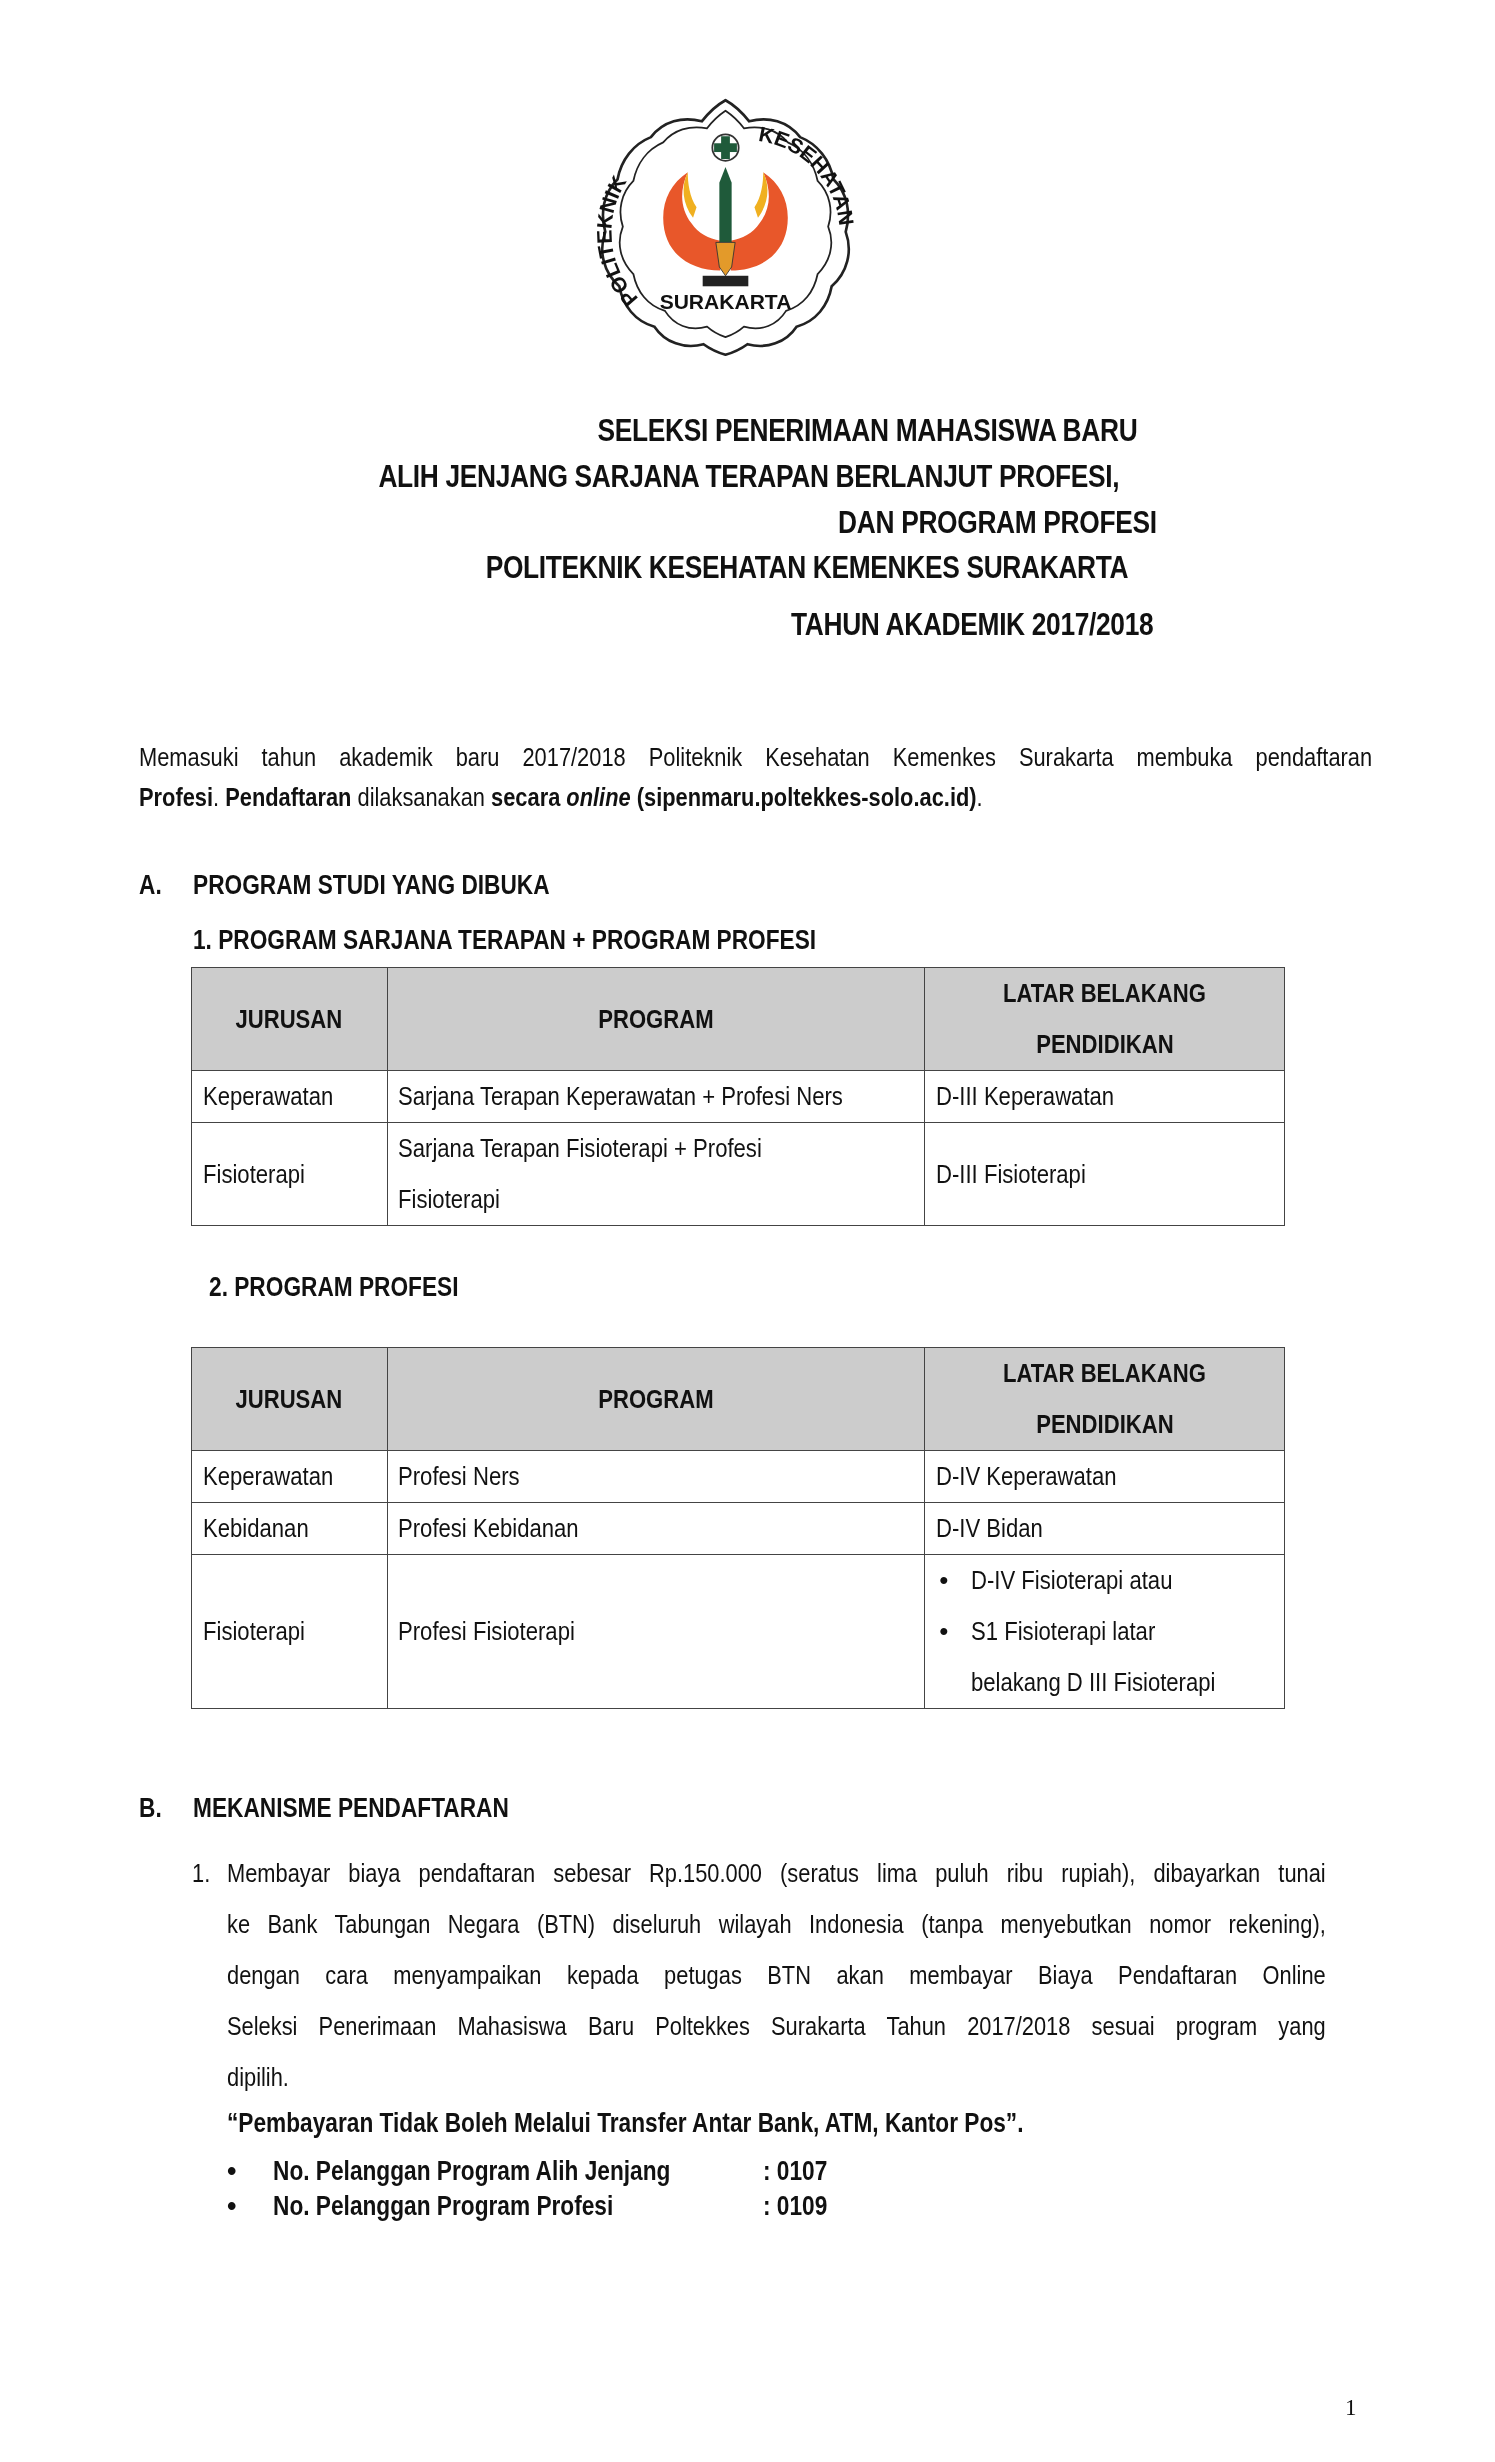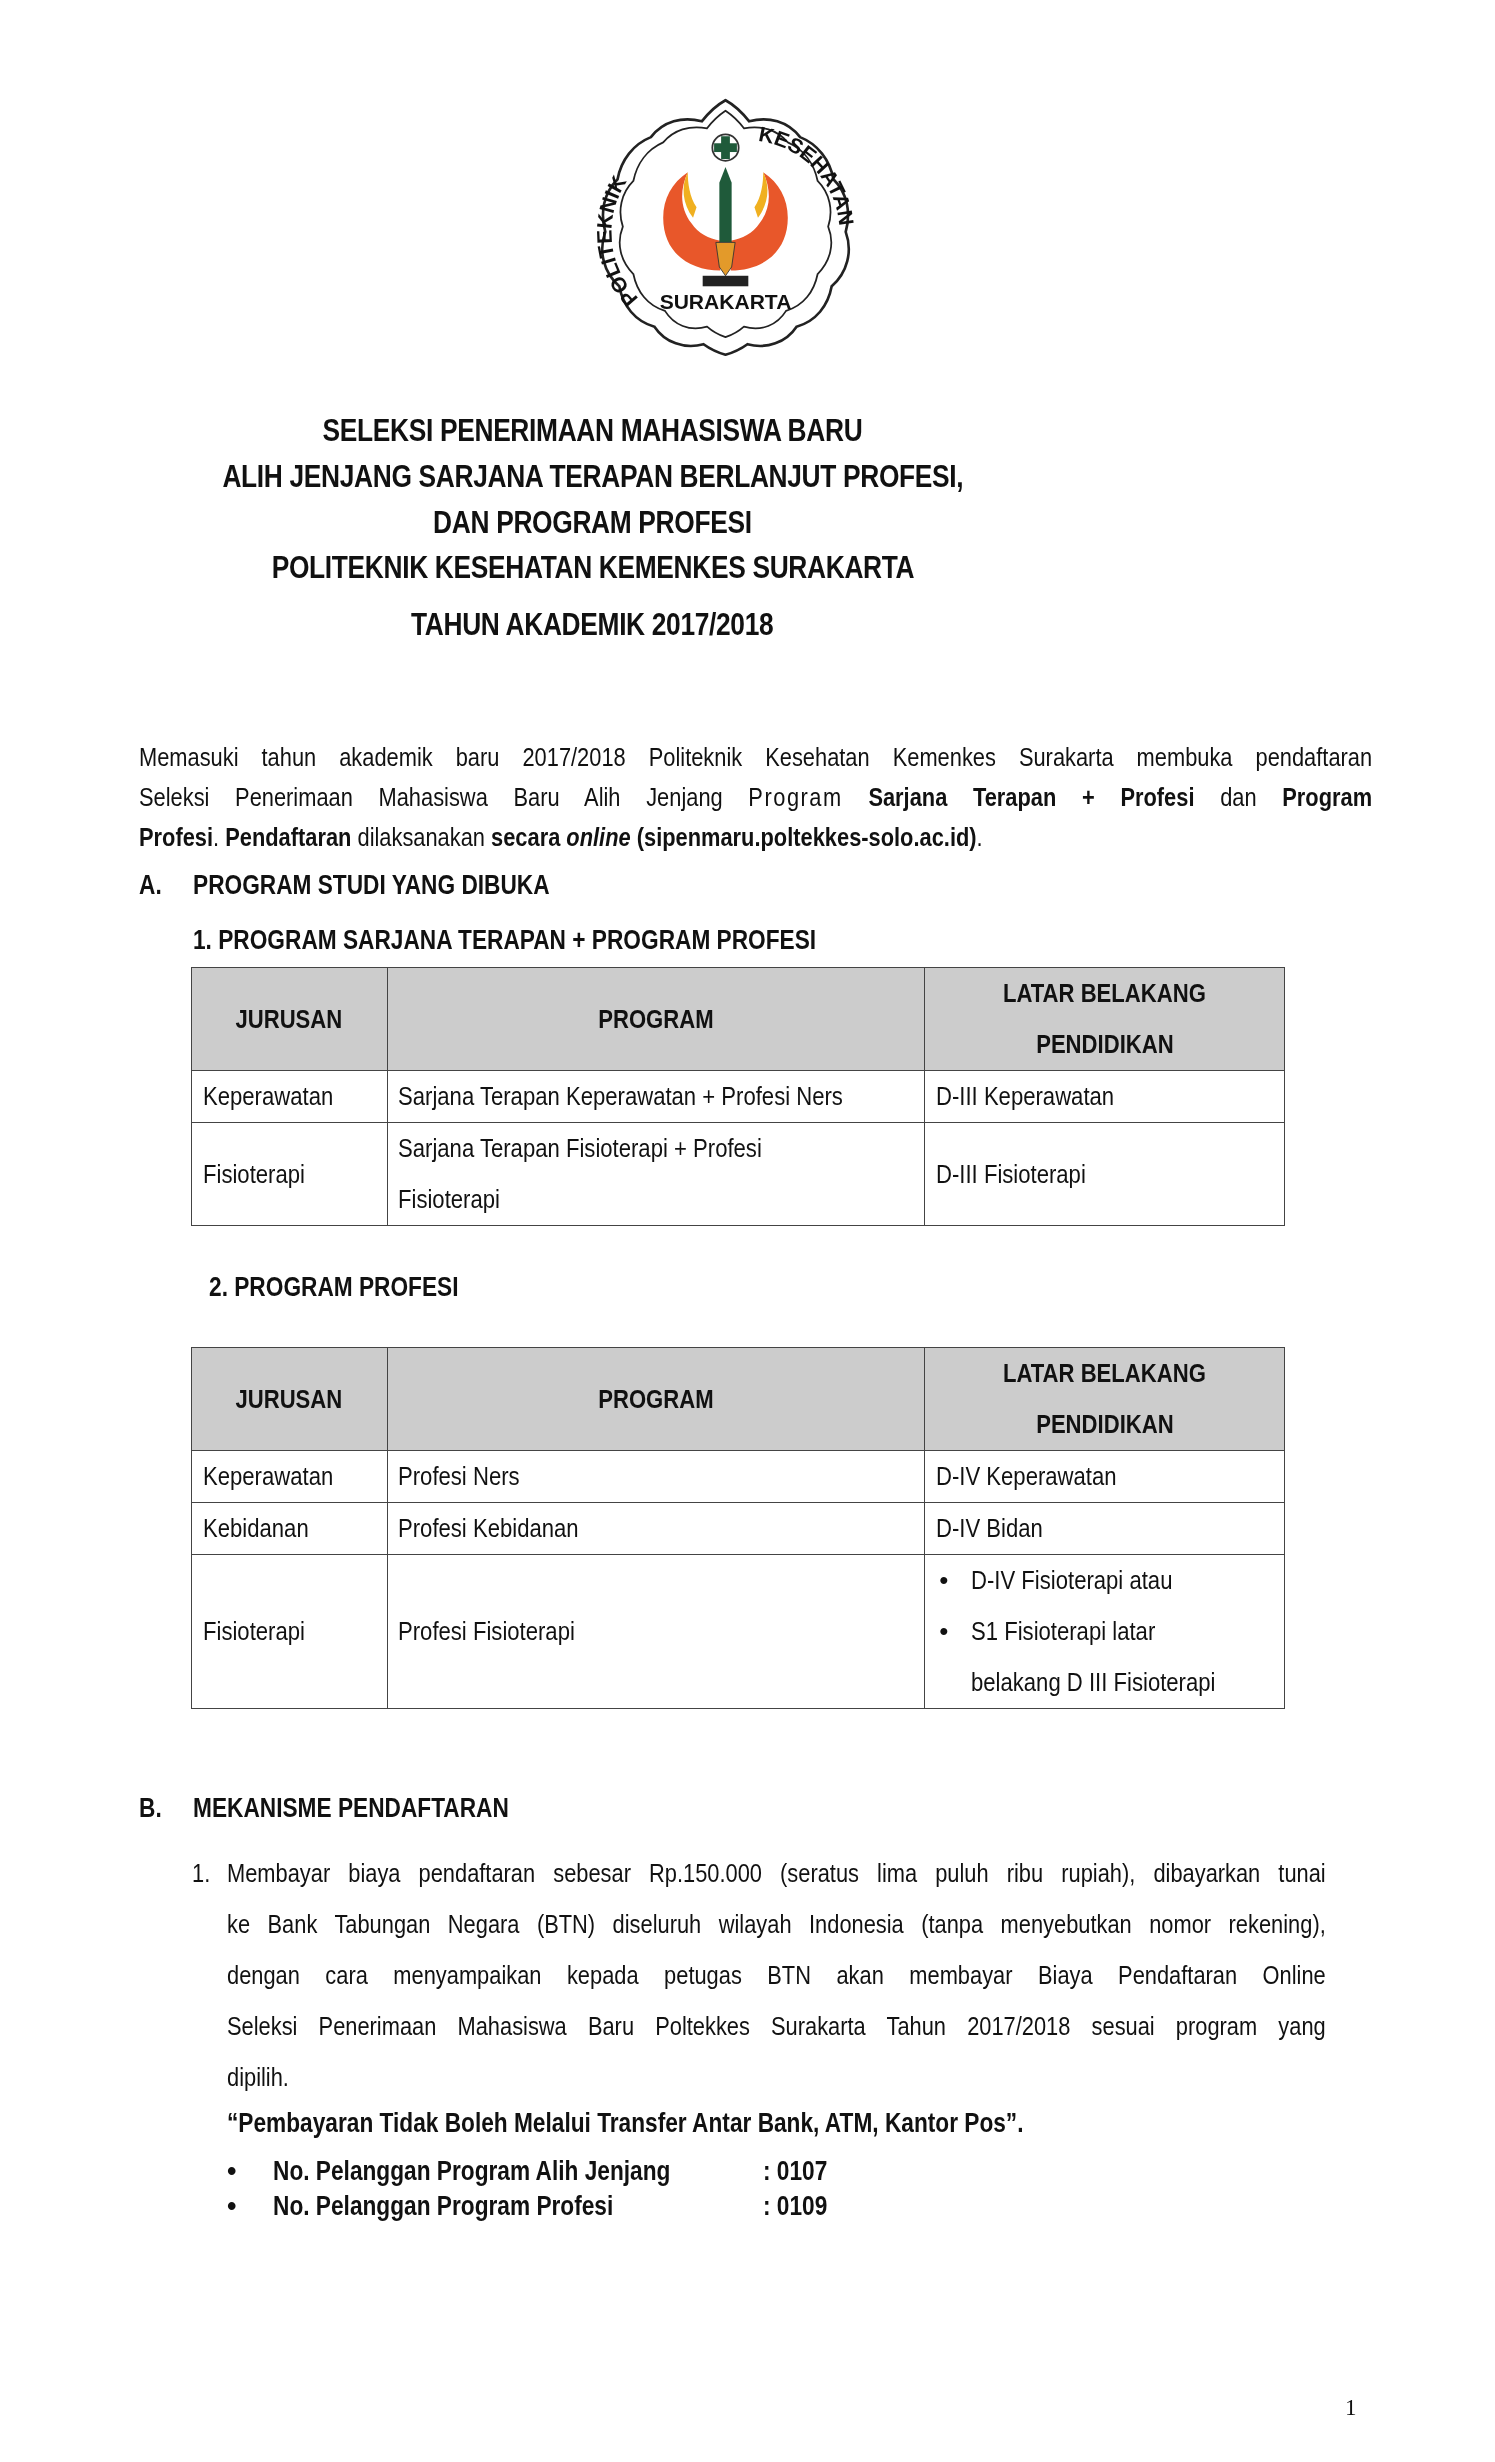--- a/index.html
+++ b/index.html
@@ -7,21 +7,21 @@
     width: 1495px; height: 2462px; position: relative; overflow: hidden;
     font-family: "Liberation Sans", sans-serif; color: #111111;
   }
   .narrow { transform: scaleX(0.84); transform-origin: left center; white-space: nowrap; display: inline-block; }
 
   
   #logo { position: absolute; left: 593px; top: 95px; width: 265px; height: 265px; }
 
   
   .title-line {
-    position: absolute; left: 0; width: 1185px; text-align: center;
+    position: absolute; left: 0; width: 1185px; text-align: right;
     font-weight: bold; font-size: 31px; letter-spacing: -0.4px;
   }
   .title-line span { display: inline-block; transform: scaleX(0.85); transform-origin: center; }
 
   
   .intro {
     position: absolute; left: 139px; width: 1233px; font-size: 26px; line-height: 40px;
   }
   .jline { display: block; width: 1233px; text-align: justify; text-align-last: justify; white-space: nowrap; }
   .jline-inner { display: inline-block; width: 1468px; transform: scaleX(0.84); transform-origin: left center; text-align: justify; text-align-last: justify; }
@@ -108,21 +108,20 @@
 </div>
 
 <div class="title-line" style="top:413px;"><span>SELEKSI PENERIMAAN MAHASISWA BARU</span></div>
 <div class="title-line" style="top:459px;"><span>ALIH JENJANG SARJANA TERAPAN BERLANJUT PROFESI,</span></div>
 <div class="title-line" style="top:505px;"><span>DAN PROGRAM PROFESI</span></div>
 <div class="title-line" style="top:550px;"><span>POLITEKNIK KESEHATAN KEMENKES SURAKARTA</span></div>
 <div class="title-line" style="top:596px;margin-top:11px;"><span>TAHUN AKADEMIK 2017/2018</span></div>
 
 <div class="intro" style="top:719px;margin-top:18px;">
   <span class="jline"><span class="jline-inner">Memasuki tahun akademik baru 2017/2018 Politeknik Kesehatan Kemenkes Surakarta membuka pendaftaran</span></span>
-  <span class="jline"><span class="jline-inner"><span>Seleksi Penerimaan Mahasiswa Baru Alih Jenjang </span><span class="prog-spaced">Program</span><span> </span><b>Sarjana Terapan + Profesi</b><span> dan </span><b>Program</b></span></span>
   <span class="lastline"><span class="lastline-inner"><b>Profesi</b><span>. </span><b>Pendaftaran</b><span> dilaksanakan </span><b>secara </b><b><i>online</i></b><b> (sipenmaru.poltekkes-solo.ac.id)</b><span>.</span></span></span>
 </div>
 
 <div class="heading" style="left:139px; top:870px;"><span class="narrow">A.</span></div>
 <div class="heading" style="left:193px; top:870px;"><span class="narrow">PROGRAM STUDI YANG DIBUKA</span></div>
 <div class="heading" style="left:193px; top:925px;"><span class="narrow">1. PROGRAM SARJANA TERAPAN + PROGRAM PROFESI</span></div>
 
 <table class="grid" style="top:967px;">
   <colgroup>
       <col class="col1">

